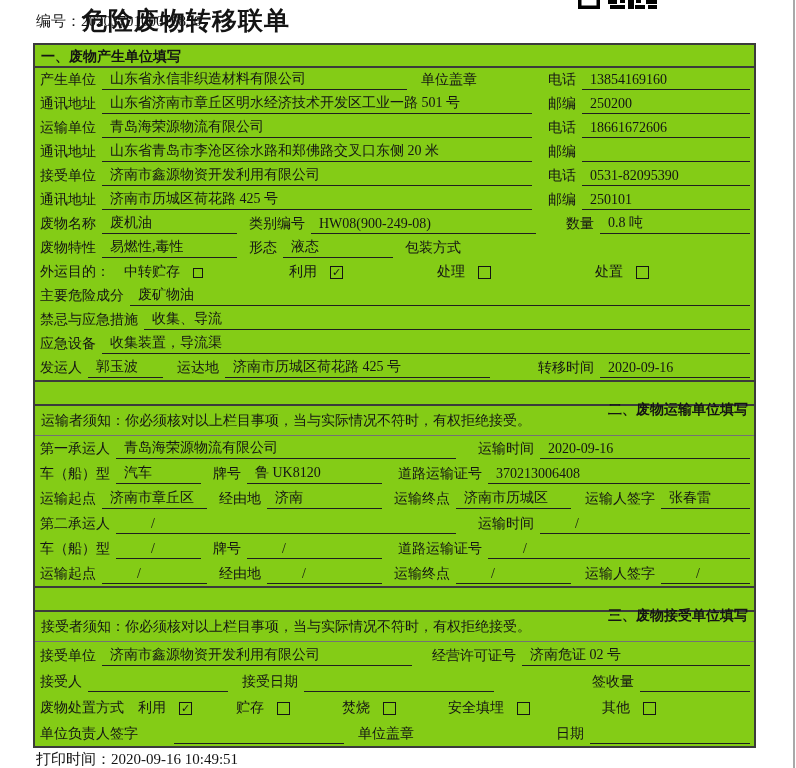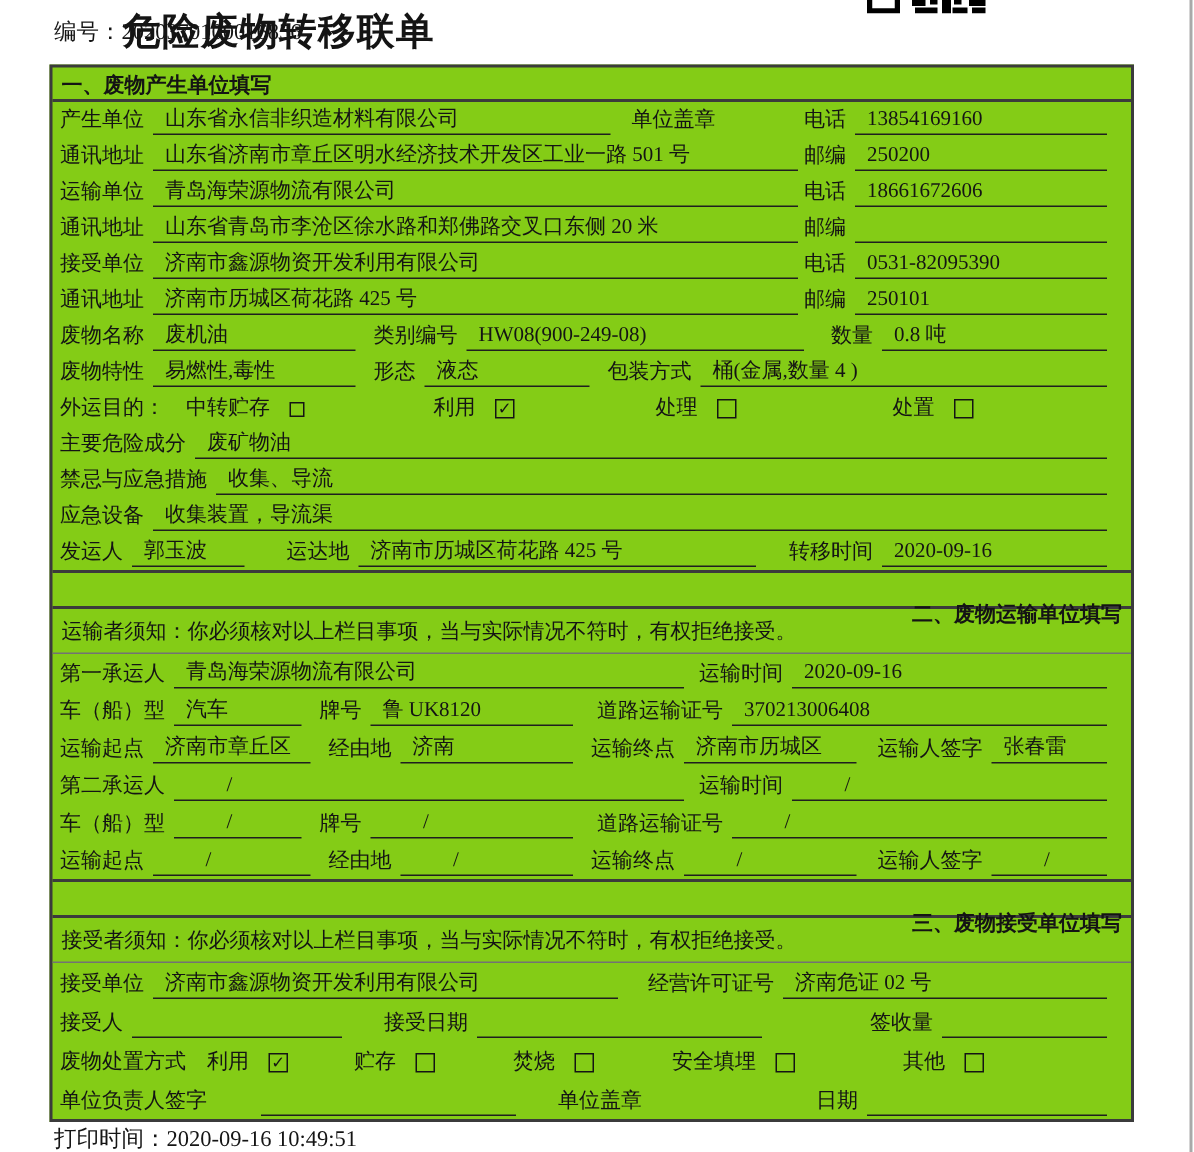--- a/index.html
+++ b/index.html
@@ -21,33 +21,33 @@
     border:2px solid #3b3b3b;background:#84cc16;
   }
   .sec-head{
     font-family:"Liberation Sans","DejaVu Sans",sans-serif;
     font-weight:bold;font-size:14px;height:23px;box-sizing:border-box;
     padding:3px 6px 0 6px;border-bottom:2px solid #3b3b3b;
   }
   .sec-head.mid{height:26px;border-top:2px solid #3b3b3b;padding-top:19px;text-align:right;}
   .row{
     display:flex;align-items:flex-end;height:24px;box-sizing:border-box;
-    padding:0 16px 2px 5px;font-size:14px;
+    padding:0 4px 2px 5px;font-size:14px;
   }
   .row.h25{height:25px}
   .row.h26{height:26px}
   .lbl{white-space:nowrap;margin-right:6px;padding-bottom:1px;}
   .fld{
     border-bottom:1px solid #1f1f1f;padding:0 2px 1px 8px;
     white-space:nowrap;overflow:hidden;box-sizing:border-box;
   }
   .fill{flex:1;}
   .slash{padding-left:35px;}
   .ml8{margin-left:8px}.ml12{margin-left:12px}.ml14{margin-left:14px}
-  .ml16{margin-left:16px}.ml20{margin-left:20px}.ml28{margin-left:28px}.ml30{margin-left:30px}
+  .ml16{margin-left:16px}.ml20{margin-left:20px}.ml28{margin-left:14px}.ml30{margin-left:30px}
   .mla{margin-left:auto}
   .notice{
     height:30px;display:flex;align-items:center;box-sizing:border-box;
     padding:0 6px;font-size:14px;border-bottom:1px solid #737373;
   }
   .cb{
     width:11px;height:11px;border:1px solid #141414;display:inline-block;
     margin-left:7px;margin-bottom:3px;font-size:11px;line-height:11px;text-align:center;
     font-family:"DejaVu Sans",sans-serif;box-sizing:content-box;flex:0 0 auto;
   }
@@ -128,21 +128,20 @@
     <span class="lbl mla">数量</span>
     <span class="fld" style="width:150px">0.8 吨</span>
   </div>
 
   <div class="row">
     <span class="lbl">废物特性</span>
     <span class="fld" style="width:135px">易燃性,毒性</span>
     <span class="lbl ml12">形态</span>
     <span class="fld" style="width:110px">液态</span>
     <span class="lbl ml12">包装方式</span>
-    <span class="fld fill">桶(金属,数量 4 )</span>
   </div>
 
   <div class="row">
     <span class="lbl">外运目的：</span>
     <span class="lbl ml8">中转贮存</span>
     <span class="cb sm"></span>
     <span class="lbl" style="margin-left:86px">利用</span>
     <span class="cb">✓</span>
     <span class="lbl" style="margin-left:94px">处理</span>
     <span class="cb"></span>

